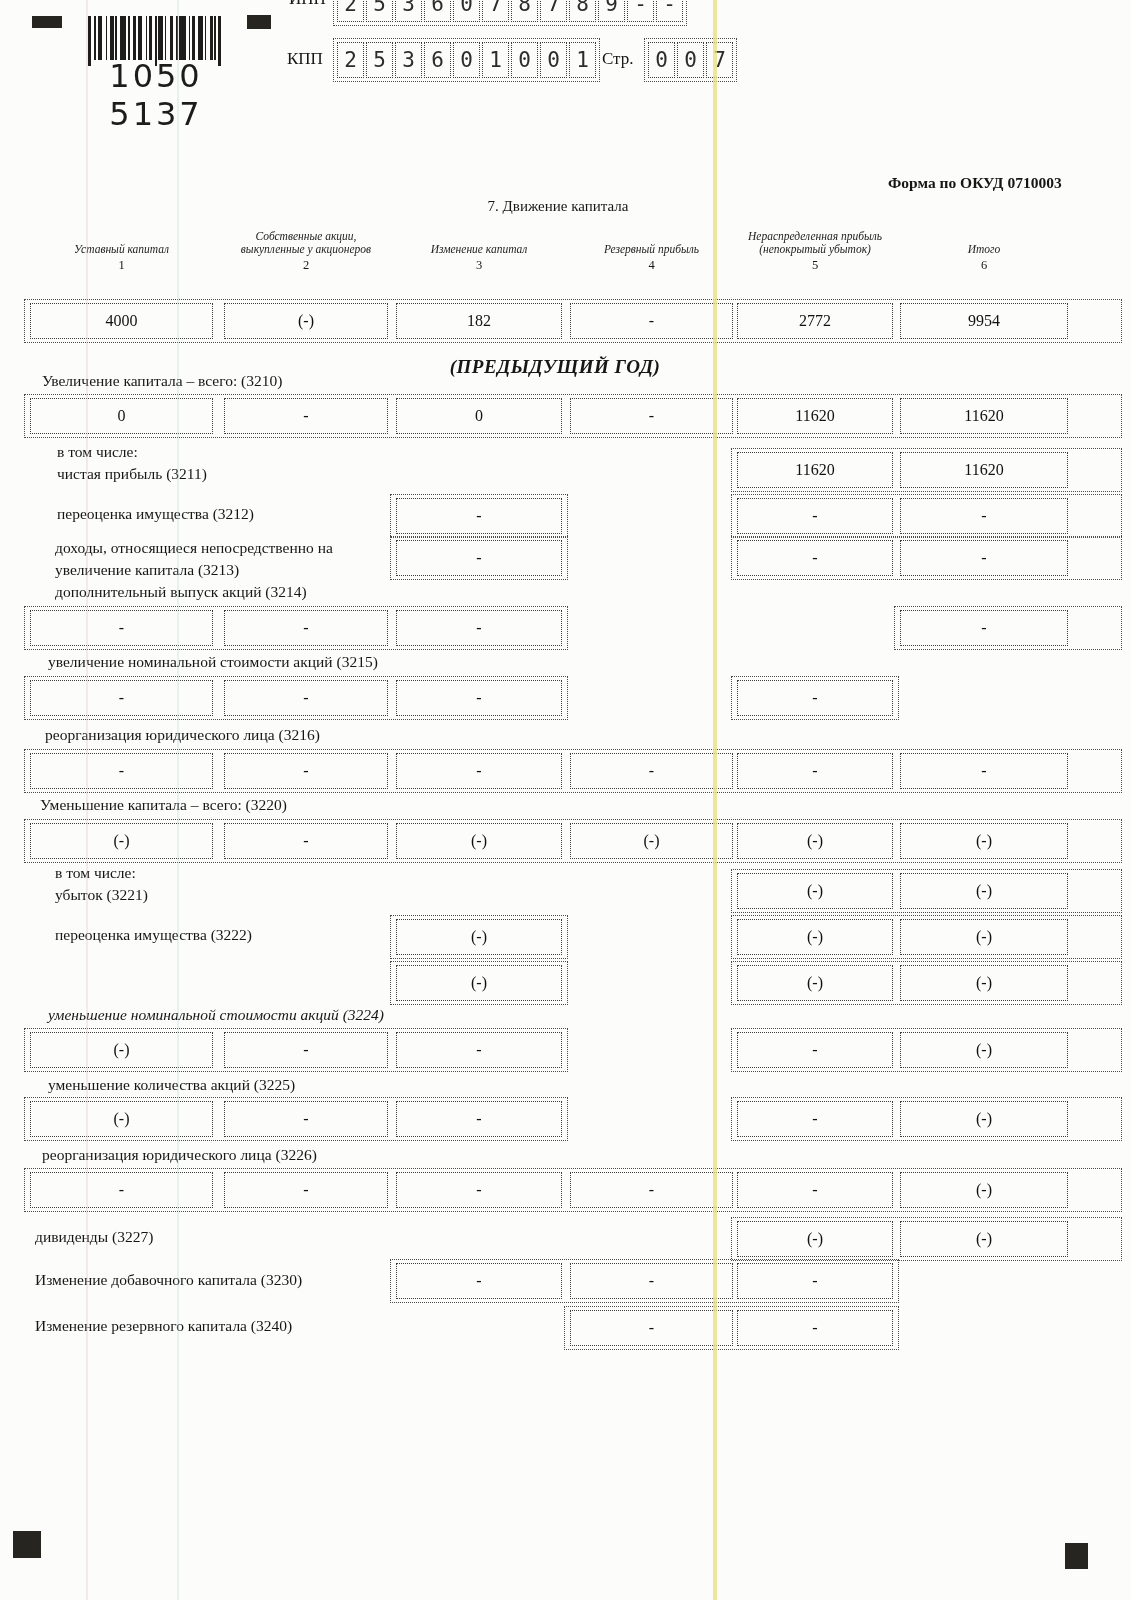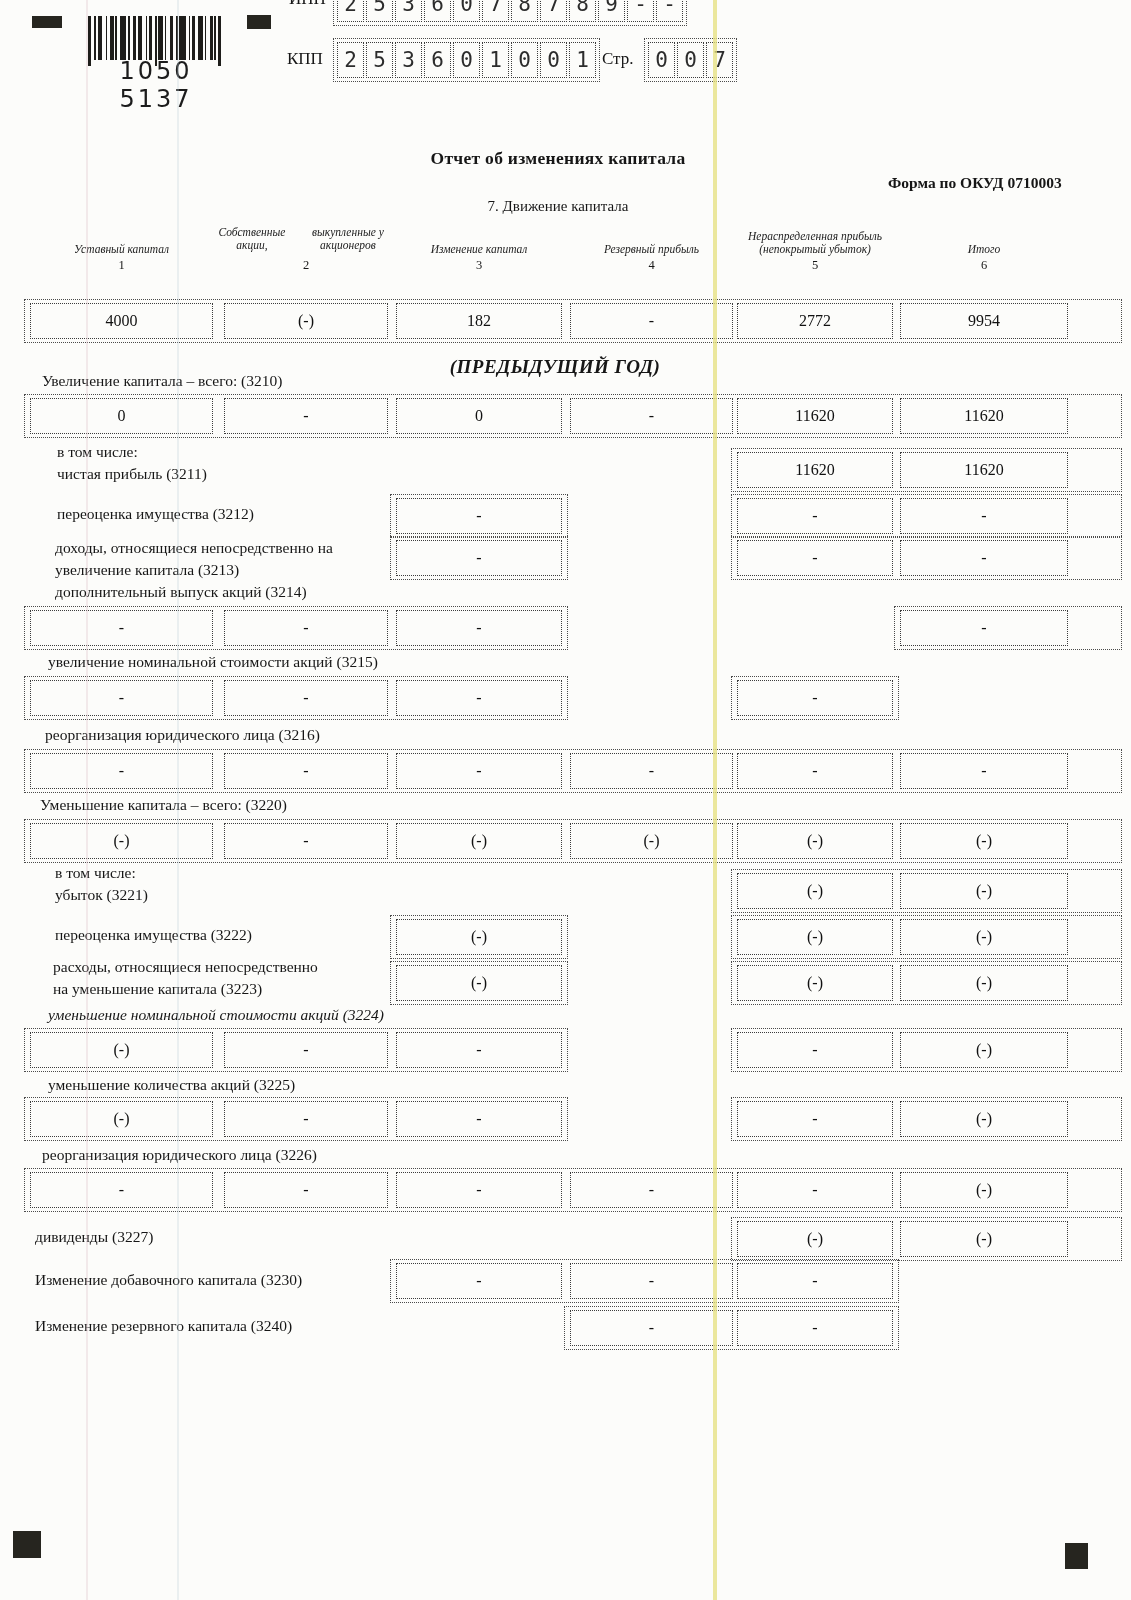--- a/index.html
+++ b/index.html
@@ -24,21 +24,21 @@
     display:flex; align-items:center; justify-content:center;
     font-family:"DejaVu Sans Mono", monospace; font-size:21px; color:#2c2c2c;
   }
   .col-head { position:absolute; text-align:center; font-style:italic; font-size:11.5px; line-height:13px; color:#222; }
   .col-num  { position:absolute; text-align:center; font-size:12.5px; }
   .lab    { position:absolute; font-size:17px; }
   .title  { position:absolute; font-weight:bold; font-size:17.5px; text-align:center; letter-spacing:0.3px; }
   .okud   { position:absolute; font-weight:bold; font-size:15.5px; white-space:nowrap; }
   .section{ position:absolute; font-size:15px; text-align:center; }
   .banner { position:absolute; font-weight:bold; font-style:italic; font-size:19px; text-align:center; letter-spacing:0.5px; }
-  .barcode-digits { position:absolute; font-family:"DejaVu Sans", sans-serif; font-size:24px; letter-spacing:3px; text-align:center; color:#1c1c1c; }
+  .barcode-digits { position:absolute; font-family:"DejaVu Sans", sans-serif; font-size:32px; letter-spacing:3px; text-align:center; color:#1c1c1c; }
   .bar  { position:absolute; background:#1e1d1a; }
   .mark { position:absolute; background:#26251f; }
   .vline{ position:absolute; top:0; height:1600px; pointer-events:none; z-index:50; }
 </style>
 </head>
 <body>
 
 <div id="page">
 
   <div class="mark" style="left:32px;  top:16px;   width:30px; height:12px;"></div>
@@ -46,34 +46,33 @@
   <div class="mark" style="left:13px;  top:1531px; width:28px; height:27px;"></div>
   <div class="mark" style="left:1065px;top:1543px; width:23px; height:26px;"></div>
 
   <div class="abs" style="left:86px;top:14px;width:140px;height:72px;"></div>
   <div class="barcode-digits" style="left:86px;top:57px;width:140px;">1050 5137</div>
 
   <div class="lab" style="left:289px;top:-11px;">ИНН</div>
   <div class="lab" style="left:287px;top:49px;">КПП</div>
   <div class="lab" style="left:602px;top:49px;">Стр.</div>
 
-  <div class="title" style="left:338px;top:148px;width:440px;">Отчет об изменениях капитала</div>
   <div class="okud" style="left:888px;top:174px;">Форма по ОКУД 0710003</div>
   <div class="section" style="left:388px;top:198px;width:340px;">7. Движение капитала</div>
   <div class="banner" style="left:405px;top:356px;width:300px;">(ПРЕДЫДУЩИЙ ГОД)</div>
 
   <div class="vline" style="left:713px;width:4px;background:rgba(230,224,125,0.75);"></div>
   <div class="vline" style="left:86px;width:2px;background:rgba(220,190,200,0.30);"></div>
   <div class="vline" style="left:177px;width:2px;background:rgba(185,205,215,0.28);"></div>
 
 <div class="col-head" style="left: 16px; top: 226px; width: 211px; height: 30px; display: flex; flex-direction: column; justify-content: flex-end;">
       <div>Уставный капитал</div>
     </div>
     <div class="col-num" style="left: 30px; top: 258px; width: 183px;">1</div>
-    <div class="col-head" style="left: 210px; top: 226px; width: 192px; height: 30px; display: flex; justify-content: flex-end;">
+    <div class="col-head" style="left: 210px; top: 226px; width: 192px; height: 30px; display: flex; flex-direction: column; justify-content: flex-end;">
       <div>Собственные акции,</div>
       <div>выкупленные у акционеров</div>
     </div>
     <div class="col-num" style="left: 224px; top: 258px; width: 164px;">2</div>
     <div class="col-head" style="left: 382px; top: 226px; width: 194px; height: 30px; display: flex; flex-direction: column; justify-content: flex-end;">
       <div>Изменение капитал</div>
     </div>
     <div class="col-num" style="left: 396px; top: 258px; width: 166px;">3</div>
     <div class="col-head" style="left: 556px; top: 226px; width: 191px; height: 30px; display: flex; flex-direction: column; justify-content: flex-end;">
       <div>Резервный прибыль</div>
@@ -175,24 +174,20 @@
     <div class="cell" style="left: 737px; top: 873px; width: 156px;">(-)</div>
     <div class="cell" style="left: 900px; top: 873px; width: 168px;">(-)</div>
     <div class="row-label" style="left: 55px; top: 924px;">
       <div>переоценка имущества (3222)</div>
     </div>
     <div class="group-outline" style="left: 390px; top: 915px; width: 178px; height: 44px;"></div>
     <div class="group-outline" style="left: 731px; top: 915px; width: 391px; height: 44px;"></div>
     <div class="cell" style="left: 396px; top: 919px; width: 166px;">(-)</div>
     <div class="cell" style="left: 737px; top: 919px; width: 156px;">(-)</div>
     <div class="cell" style="left: 900px; top: 919px; width: 168px;">(-)</div>
-    <div class="row-label" style="left: 53px; top: 956px;">
-      <div>расходы, относящиеся непосредственно</div>
-      <div>на уменьшение капитала (3223)</div>
-    </div>
     <div class="group-outline" style="left: 390px; top: 961px; width: 178px; height: 44px;"></div>
     <div class="group-outline" style="left: 731px; top: 961px; width: 391px; height: 44px;"></div>
     <div class="cell" style="left: 396px; top: 965px; width: 166px;">(-)</div>
     <div class="cell" style="left: 737px; top: 965px; width: 156px;">(-)</div>
     <div class="cell" style="left: 900px; top: 965px; width: 168px;">(-)</div>
     <div class="row-label" style="left: 48px; top: 1004px; font-style: italic;">
       <div>уменьшение номинальной стоимости акций (3224)</div>
     </div>
     <div class="group-outline" style="left: 24px; top: 1028px; width: 544px; height: 44px;"></div>
     <div class="group-outline" style="left: 731px; top: 1028px; width: 391px; height: 44px;"></div>

